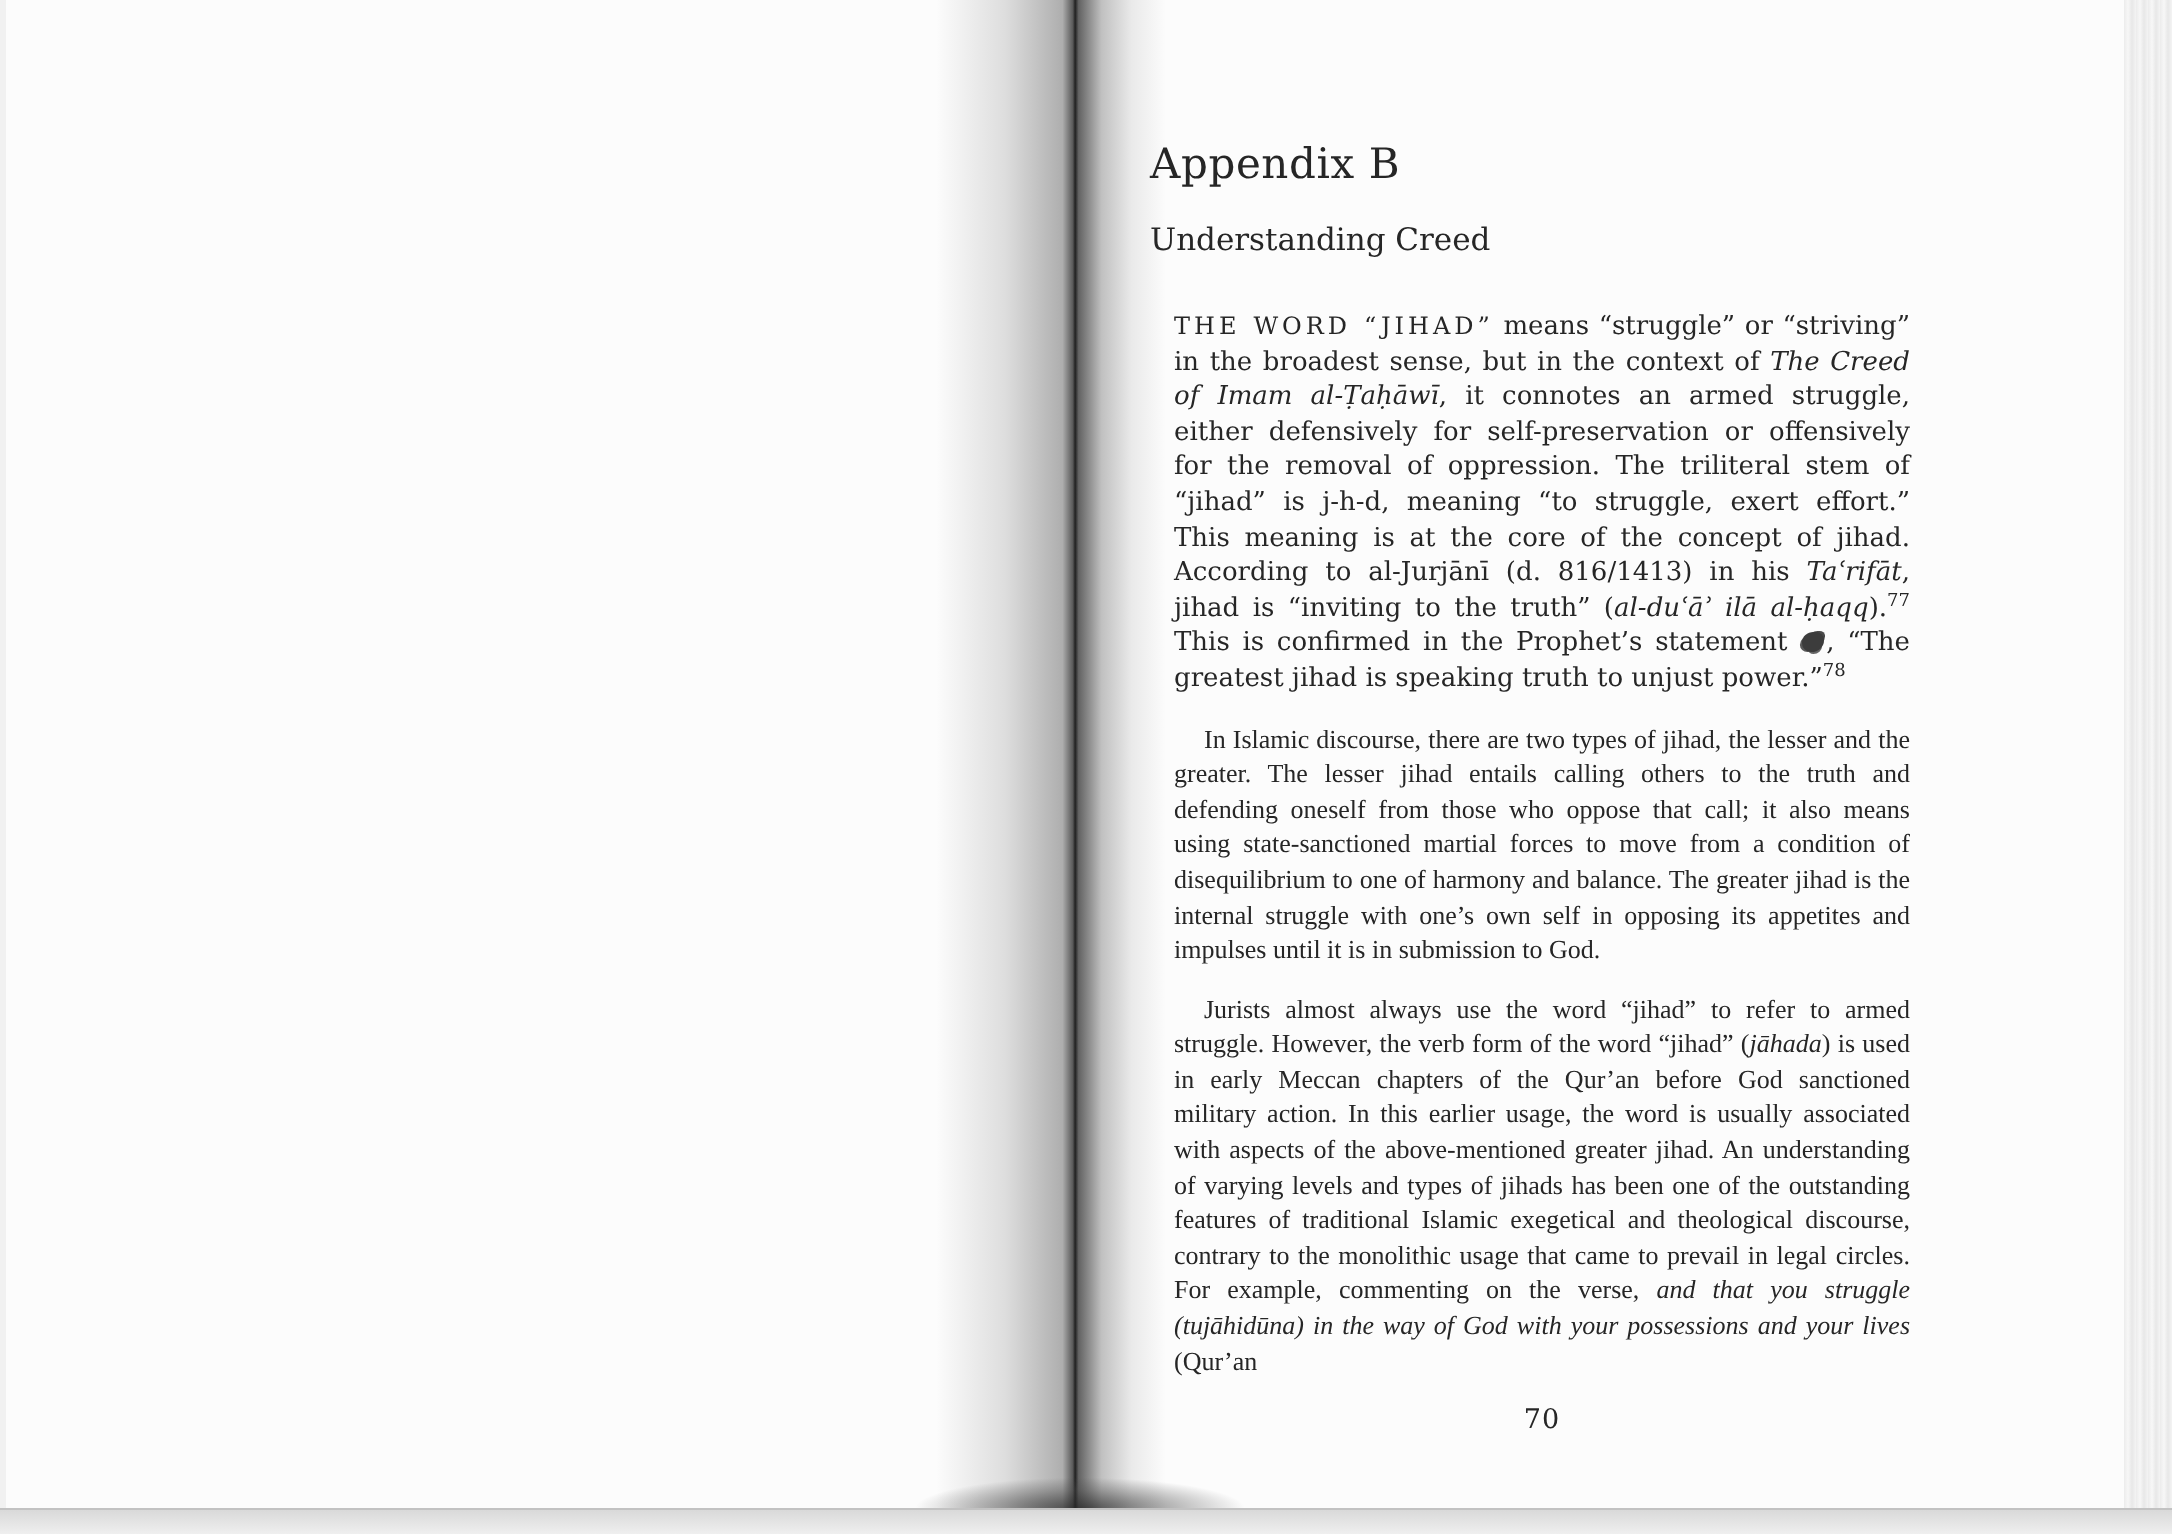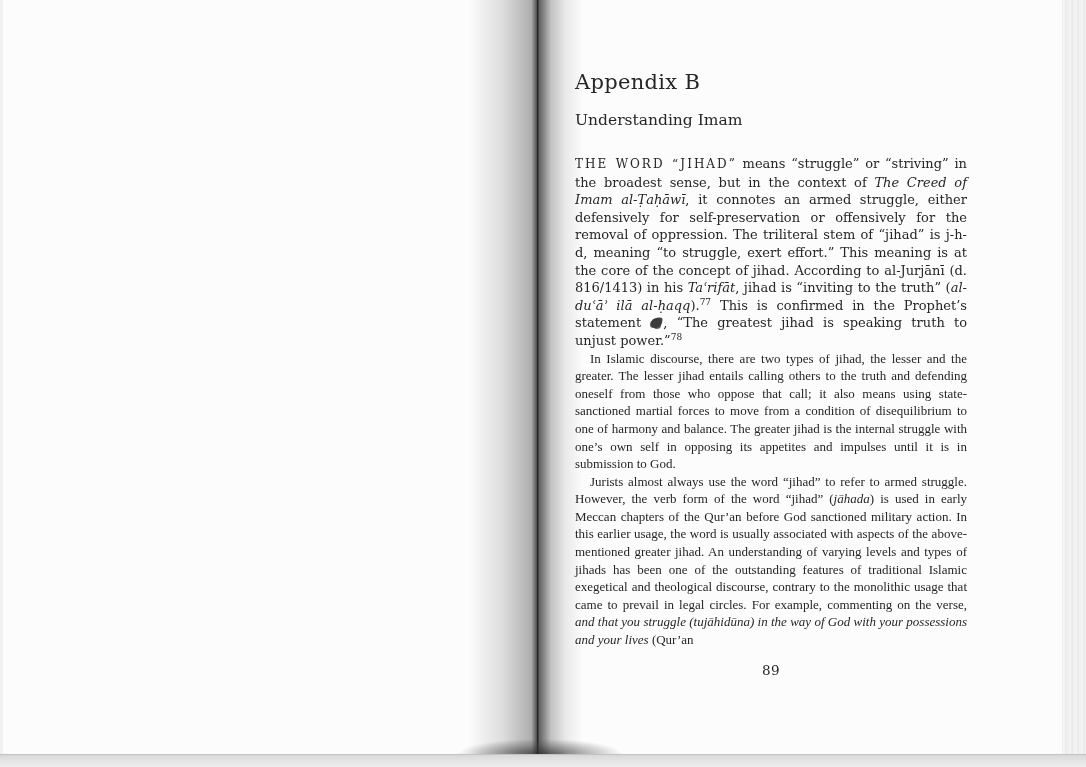--- a/index.html
+++ b/index.html
@@ -86,21 +86,21 @@
     font-size: 15.5px;
     font-weight: normal;
     margin: 0 0 26px 0;
   }
   .body-text {
     font-size: 13px;
     line-height: 17.6px;
     text-align: justify;
   }
   .body-text p {
-    margin: 0;
+    margin: 12px;
   }
   .body-text p.indent {
     text-indent: 15px;
     font-family: Liberation Serif, serif;
   }
   .sc {
     letter-spacing: 2px;
     font-size: 12px;
   }
   .it {
@@ -133,23 +133,23 @@
 
 <div class="scan">
   <div class="left-page"></div>
   <div class="right-page"></div>
   <div class="gutter"></div>
   <div class="gutter-fan"></div>
   <div class="fore-edge"></div>
 
   <div class="text-column">
     <h1 class="appendix-title">Appendix B</h1>
-    <h2 class="chapter-subtitle">Understanding Imam</h2>
+    <h2 class="chapter-subtitle">Understanding Creed</h2>
     <div class="body-text" id="paragraphs">
         <p class=""><span class="sc">THE WORD “JIHAD”</span><span> means “struggle” or “striving” in the broadest sense, but in the context of </span><span class="it">The Creed of Imam al-Ṭaḥāwī</span><span>, it connotes an armed struggle, either defensively for self-preservation or offensively for the removal of oppression. The triliteral stem of “jihad” is j-h-d, meaning “to struggle, exert effort.” This meaning is at the core of the concept of jihad. According to al-Jurjānī (d. 816/1413) in his </span><span class="it">Taʿrifāt</span><span>, jihad is “inviting to the truth” (</span><span class="it">al-duʿāʾ ilā al-ḥaqq</span><span>).</span><sup class="fn">77</sup><span> This is confirmed in the Prophet’s statement </span><span class="hon" title="ﷺ"></span><span>, “The greatest jihad is speaking truth to unjust power.”</span><sup class="fn">78</sup></p>
         <p class="indent"><span>In Islamic discourse, there are two types of jihad, the lesser and the greater. The lesser jihad entails calling others to the truth and defending oneself from those who oppose that call; it also means using state-sanctioned martial forces to move from a condition of disequilibrium to one of harmony and balance. The greater jihad is the internal struggle with one’s own self in opposing its appetites and impulses until it is in submission to God.</span></p>
         <p class="indent"><span>Jurists almost always use the word “jihad” to refer to armed struggle. However, the verb form of the word “jihad” (</span><span class="it">jāhada</span><span>) is used in early Meccan chapters of the Qur’an before God sanctioned military action. In this earlier usage, the word is usually associated with aspects of the above-mentioned greater jihad. An understanding of varying levels and types of jihads has been one of the outstanding features of traditional Islamic exegetical and theological discourse, contrary to the monolithic usage that came to prevail in legal circles. For example, commenting on the verse, </span><span class="it">and that you struggle (tujāhidūna) in the way of God with your possessions and your lives</span><span> (Qur’an</span></p>
       </div>
-    <div class="page-number">89</div>
+    <div class="page-number">70</div>
   </div>
 
   <div class="bottom-strip"></div>
 </div>
 
 </body></html>

